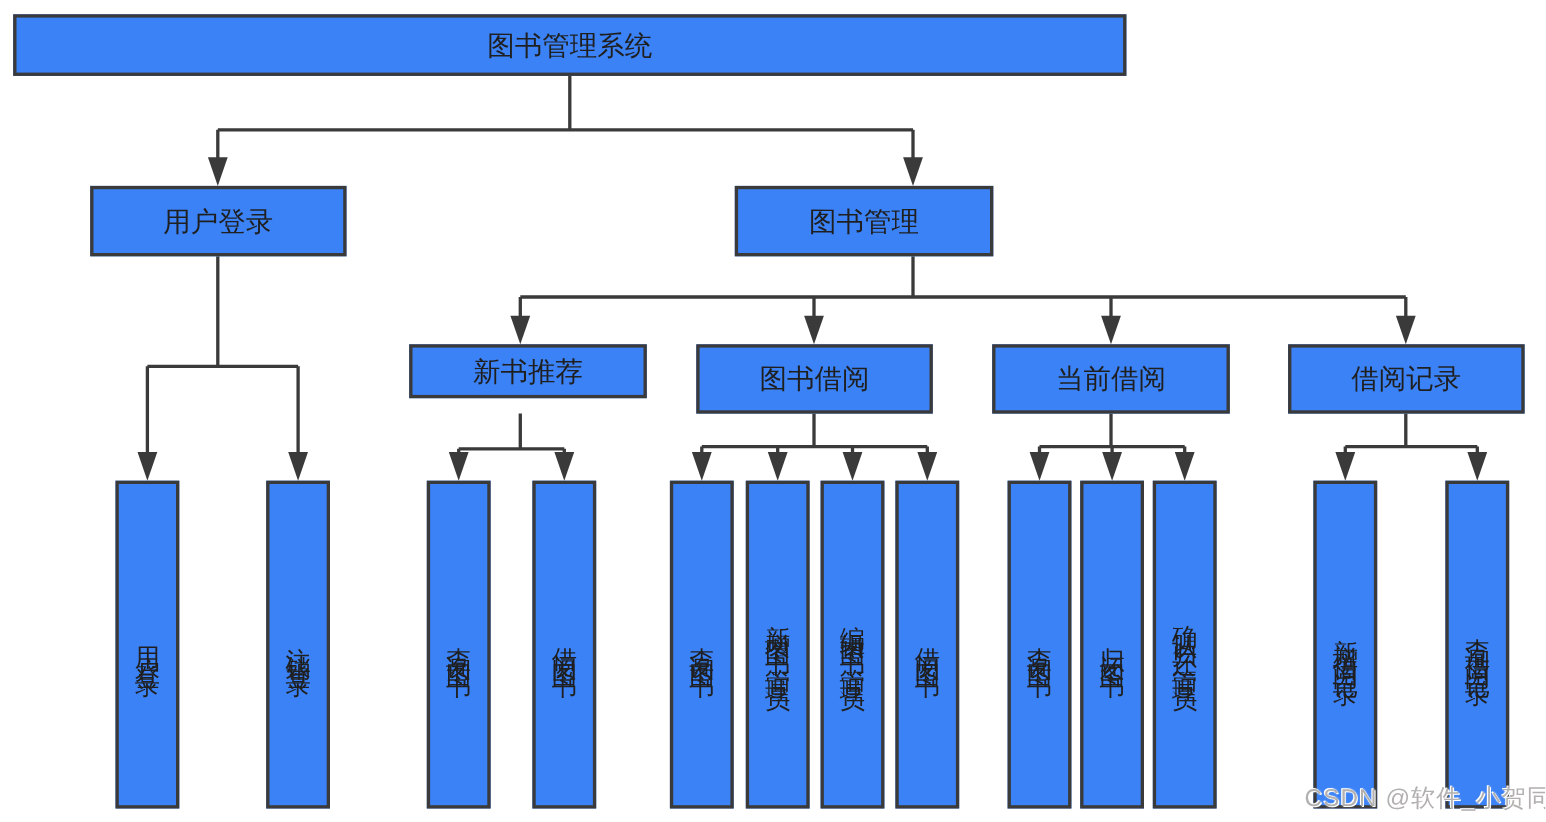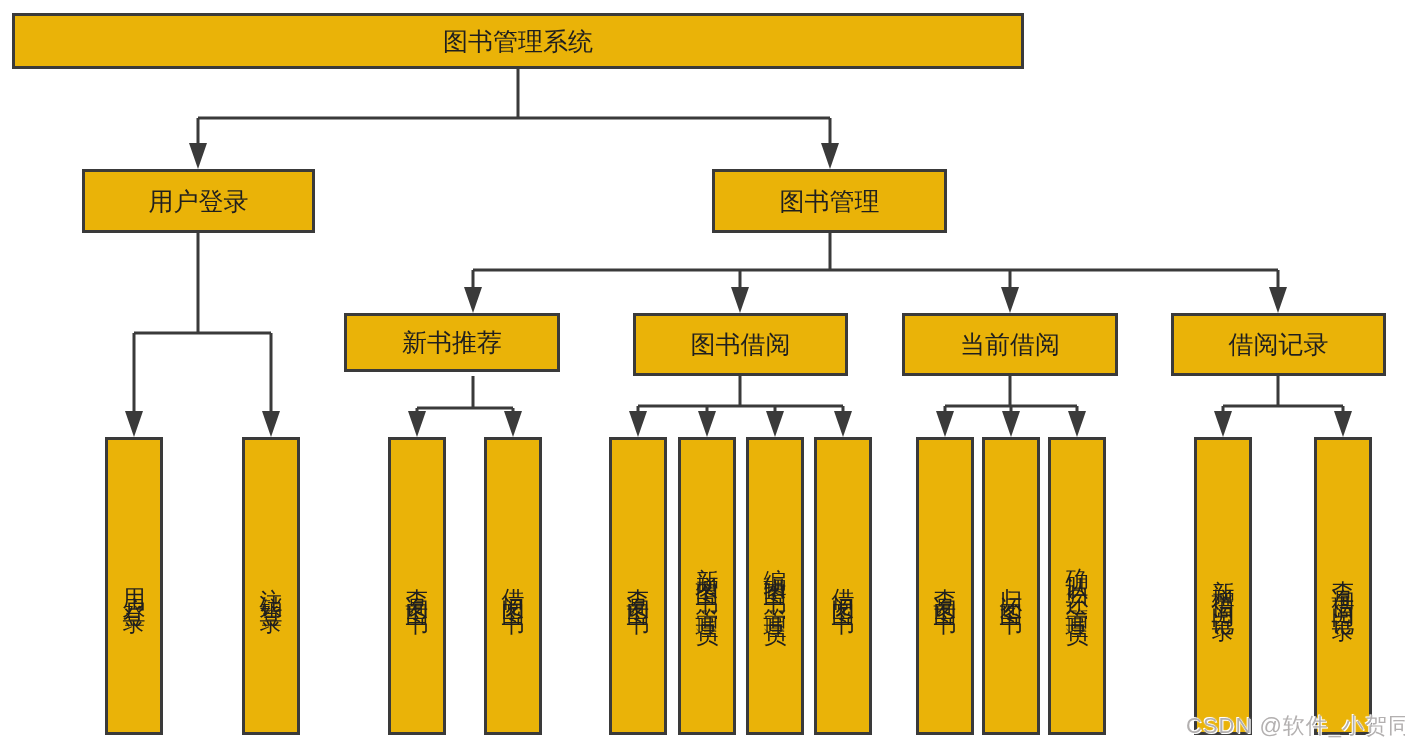--- a/index.html
+++ b/index.html
@@ -6,21 +6,21 @@
   #canvas{
     position:relative;
     width:1405px;height:747px;
     background:#ffffff;
     font-family:"Liberation Sans","DejaVu Sans",sans-serif;
     overflow:hidden;
   }
   #connectors{position:absolute;left:0;top:0;width:1405px;height:747px;z-index:1;}
   .box{
     position:absolute;box-sizing:border-box;
-    background:#eab308;border:3px solid #3a3a3a;
+    background:#3b82f6;border:3px solid #3a3a3a;
     display:flex;align-items:center;justify-content:center;
     color:#1f1f1f;z-index:2;text-align:center;
   }
   .hlabel{font-size:25px;}
   .leaf{
     top:437px;width:58px;height:298px;
     writing-mode:vertical-rl;text-orientation:mixed;
     font-size:23px;letter-spacing:8px;line-height:1;
   }
   #watermark{
@@ -73,23 +73,23 @@
     <g stroke="#3a3a3a" stroke-width="3" fill="#3a3a3a">
       <path d="M1278 376 V406 M1223 406 H1343 M1223 406 V415 M1343 406 V415" fill="none"></path>
       <polygon points="1214,411 1232,411 1223,437" stroke="none"></polygon>
       <polygon points="1334,411 1352,411 1343,437" stroke="none"></polygon>
     </g>
   </svg>
 
   <div class="box hlabel" style="left:12px;top:13px;width:1012px;height:56px">图书管理系统</div>
 
   <div class="box hlabel" style="left:82px;top:169px;width:233px;height:64px">用户登录</div>
-  <div class="box hlabel" style="left:712px;top:169px;width:235px;height:64px">图书管理</div>
+  <div class="box hlabel" style="left:668px;top:169px;width:235px;height:64px">图书管理</div>
 
-  <div class="box hlabel" style="left:344px;top:313px;width:216px;height:59px">新书推荐</div>
+  <div class="box hlabel" style="left:372px;top:313px;width:216px;height:49px">新书推荐</div>
   <div class="box hlabel" style="left:902px;top:313px;width:216px;height:63px">当前借阅</div>
   <div class="box hlabel" style="left:633px;top:313px;width:215px;height:63px">图书借阅</div>
   <div class="box hlabel" style="left:1171px;top:313px;width:215px;height:63px">借阅记录</div>
 
   <div class="box leaf" style="left:105px">用户登录</div>
   <div class="box leaf" style="left:242px">注销登录</div>
 
   <div class="box leaf" style="left:388px">查询图书</div>
   <div class="box leaf" style="left:484px">借阅图书</div>
 

